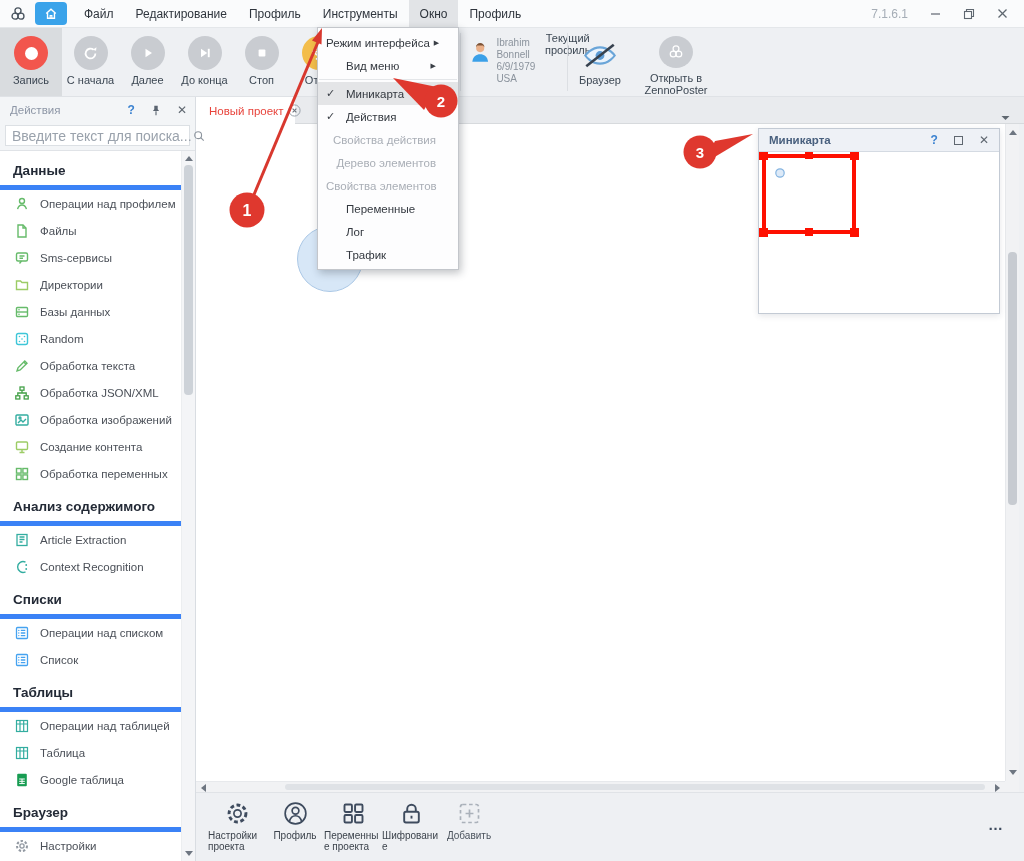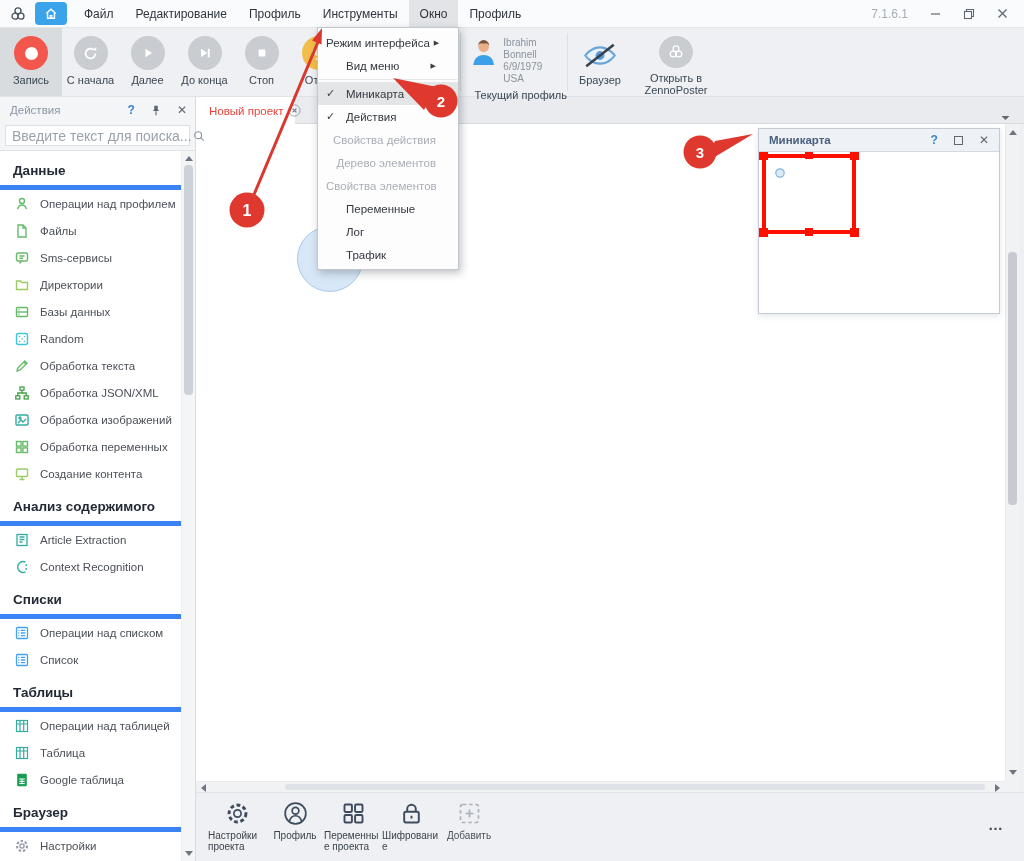--- a/index.html
+++ b/index.html
@@ -19,21 +19,21 @@
 
 
 .toolbar{position:absolute;top:28px;left:0;right:0;height:69px;background:#eef0f3;border-bottom:1px solid #dfe2e6;display:flex;z-index:5}
 .tcell{width:57px;display:flex;flex-direction:column;align-items:center;flex:0 0 auto}
 .tcell.selected{background:#d9dcdf;width:62px}
 .circ{width:34px;height:34px;border-radius:50%;margin-top:8px;display:flex;align-items:center;justify-content:center}
 .circ.gray{background:#c9ccd1}.circ.red{background:#f2564d}.circ.yellow{background:#f3bd4a}
 .tlabel{font-size:11px;margin-top:4px;color:#3c4753;text-align:center;line-height:12px}
 .vsep{width:1px;background:#dcdfe3;height:58px;margin-top:5px;flex:0 0 auto}
 .spacer{flex:0 0 auto}
-.prof-cell{width:106px;flex:0 0 auto;display:flex;flex-direction:column;align-items:flex-end}
+.prof-cell{width:106px;flex:0 0 auto;display:flex;flex-direction:row;align-items:flex-start}
 .prof-row{display:flex;align-self:flex-start;margin-left:8px;margin-top:8px}
 .prof-info{font-size:10px;color:#8b939d;line-height:12px;margin-left:5px;margin-top:1px}
 .eye-wrap{margin-top:12px;height:30px;display:flex;align-items:center}
 
 
 .left-panel{position:absolute;top:97px;left:0;width:196px;bottom:0;background:#f3f5f7;border-right:1px solid #d9dde2;z-index:2}
 .lp-head{height:26px;display:flex;align-items:center;padding:0 8px 0 10px}
 .lp-title{font-size:11.5px;color:#8d96a6}
 .lp-icons{margin-left:auto;display:flex;align-items:center;gap:15px}
 .lp-q{color:#3b82d0;font-size:12px;font-weight:bold}
@@ -358,38 +358,38 @@
           <span class="s-ico c-teal">
               <svg viewBox="0 0 16 16" fill="none" stroke="currentColor" stroke-width="1.4">
                 <rect x="2" y="3" width="12" height="10" rx="1"></rect>
                 <path d="M4 11l3-3 2 2 3-3"></path>
                 <circle cx="6" cy="6" r="1"></circle>
               </svg>
             </span>
           <span class="s-lbl">Обработка изображений</span>
         </div>
         <div class="s-item">
+          <span class="s-ico c-olive">
+              <svg viewBox="0 0 16 16" fill="none" stroke="currentColor" stroke-width="1.4">
+                <rect x="2.5" y="3" width="11" height="7.5" rx="1"></rect>
+                <path d="M8 10.5v2.2M5.5 13.5h5"></path>
+              </svg>
+            </span>
+          <span class="s-lbl">Создание контента</span>
+        </div>
+        <div class="s-item">
           <span class="s-ico c-green">
               <svg viewBox="0 0 16 16" fill="none" stroke="currentColor" stroke-width="1.4">
                 <rect x="2.5" y="2.5" width="4.6" height="4.6"></rect>
                 <rect x="8.9" y="2.5" width="4.6" height="4.6"></rect>
                 <rect x="2.5" y="8.9" width="4.6" height="4.6"></rect>
                 <rect x="8.9" y="8.9" width="4.6" height="4.6"></rect>
               </svg>
             </span>
           <span class="s-lbl">Обработка переменных</span>
-        </div>
-        <div class="s-item">
-          <span class="s-ico c-olive">
-              <svg viewBox="0 0 16 16" fill="none" stroke="currentColor" stroke-width="1.4">
-                <rect x="2.5" y="3" width="11" height="7.5" rx="1"></rect>
-                <path d="M8 10.5v2.2M5.5 13.5h5"></path>
-              </svg>
-            </span>
-          <span class="s-lbl">Создание контента</span>
         </div>
 
         <div class="s-head">Анализ содержимого</div>
         <div class="s-item">
           <span class="s-ico c-teal">
               <svg viewBox="0 0 16 16" fill="none" stroke="currentColor" stroke-width="1.3">
                 <rect x="3" y="2.5" width="10" height="11"></rect>
                 <path d="M5.5 5h5M5.5 7.5h5M5.5 10h3"></path>
               </svg>
             </span>

